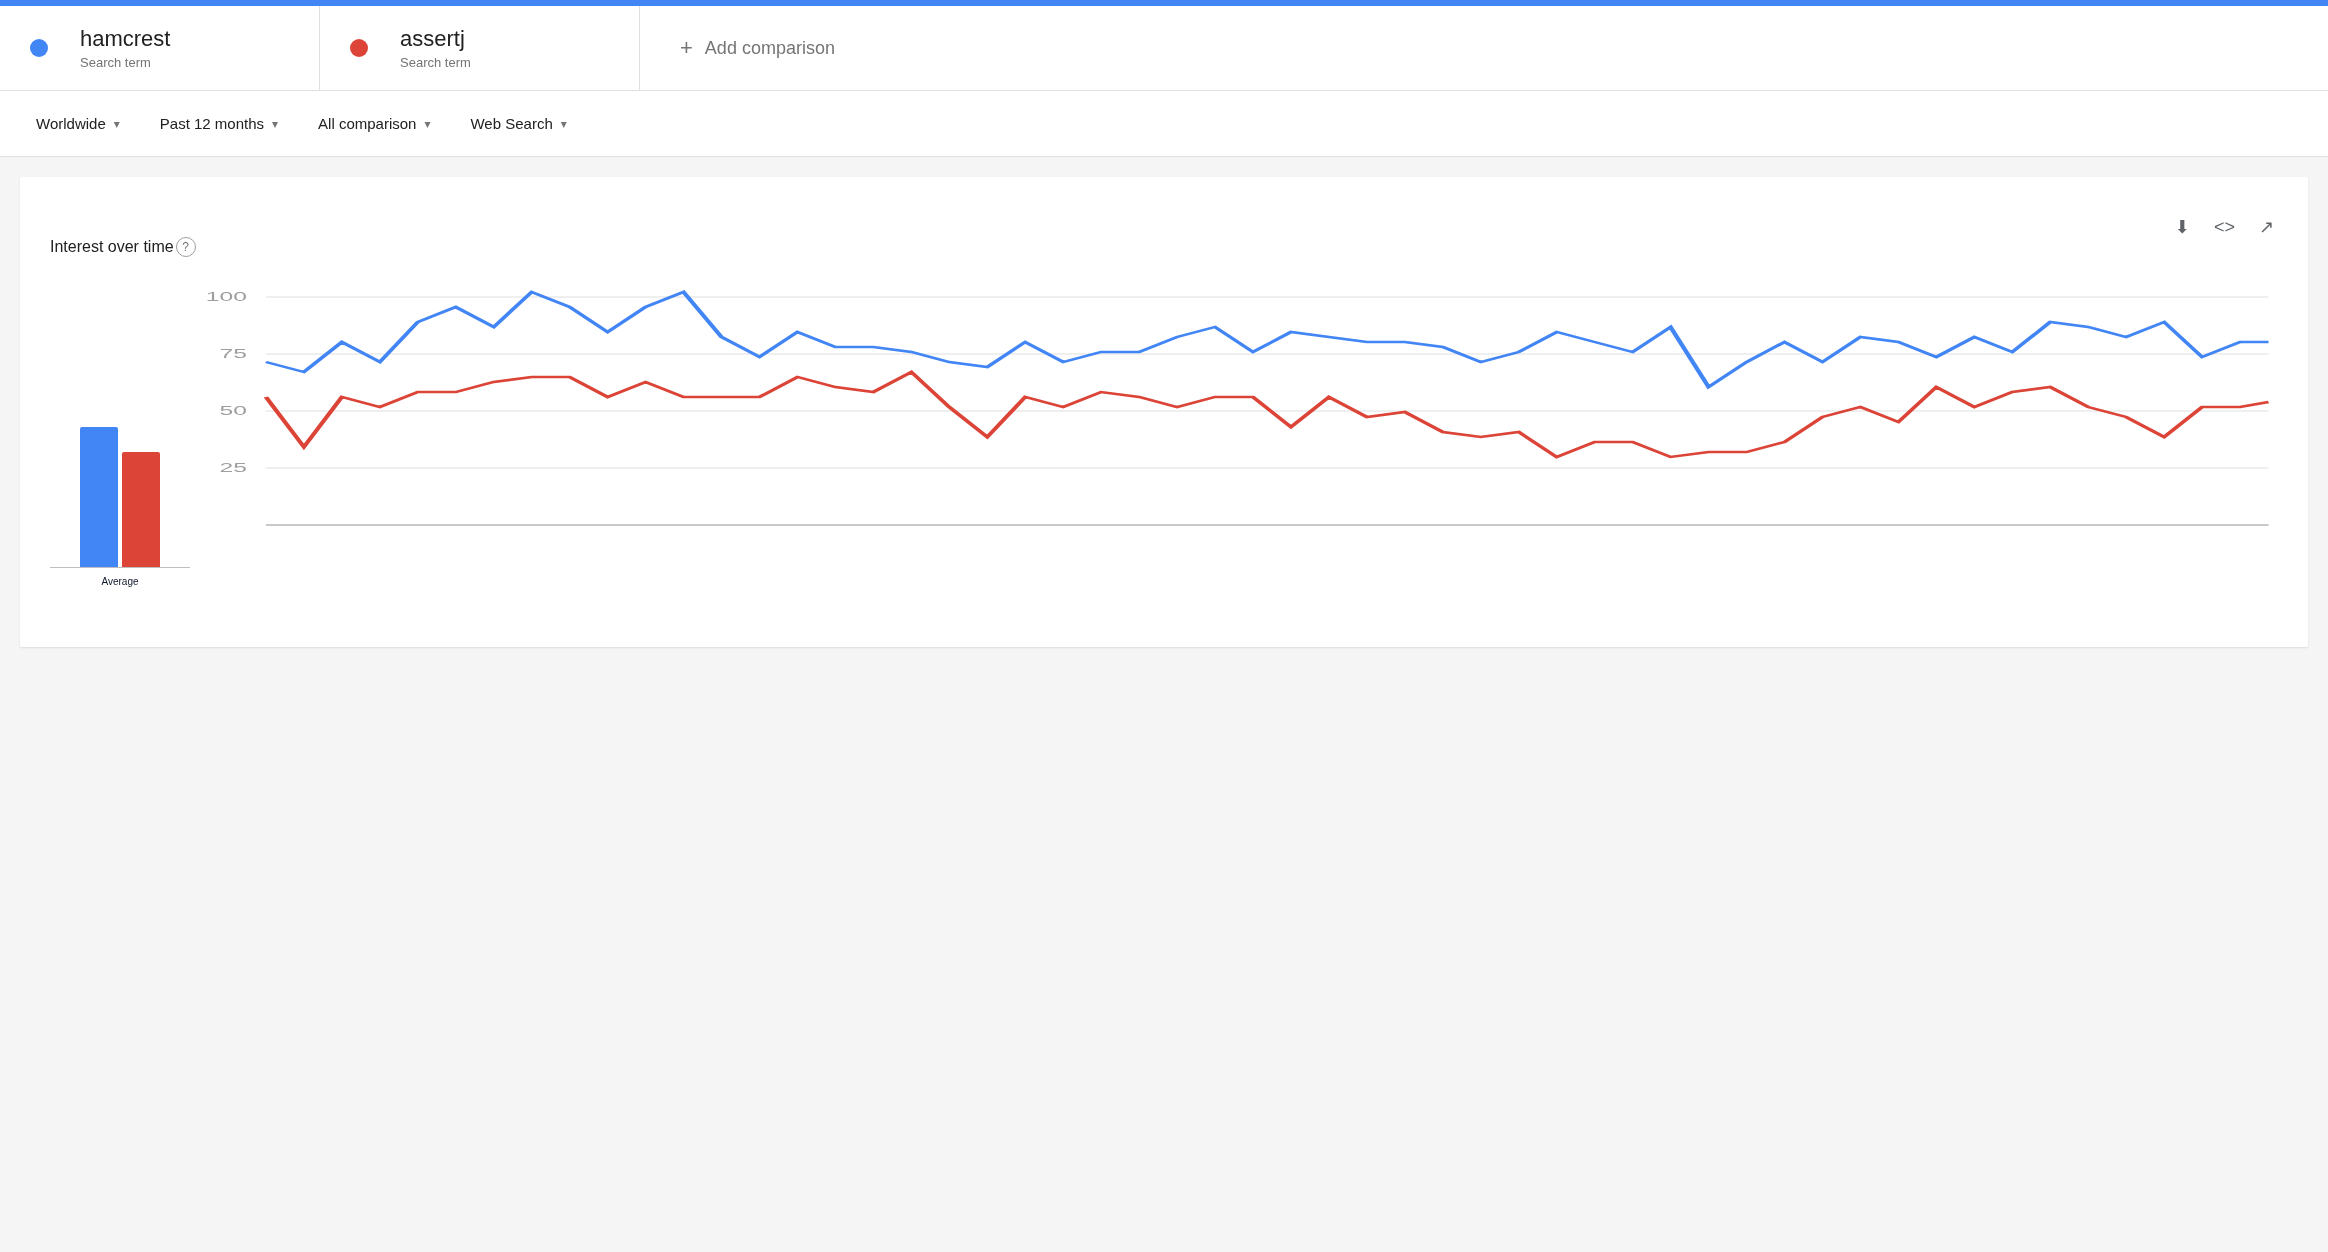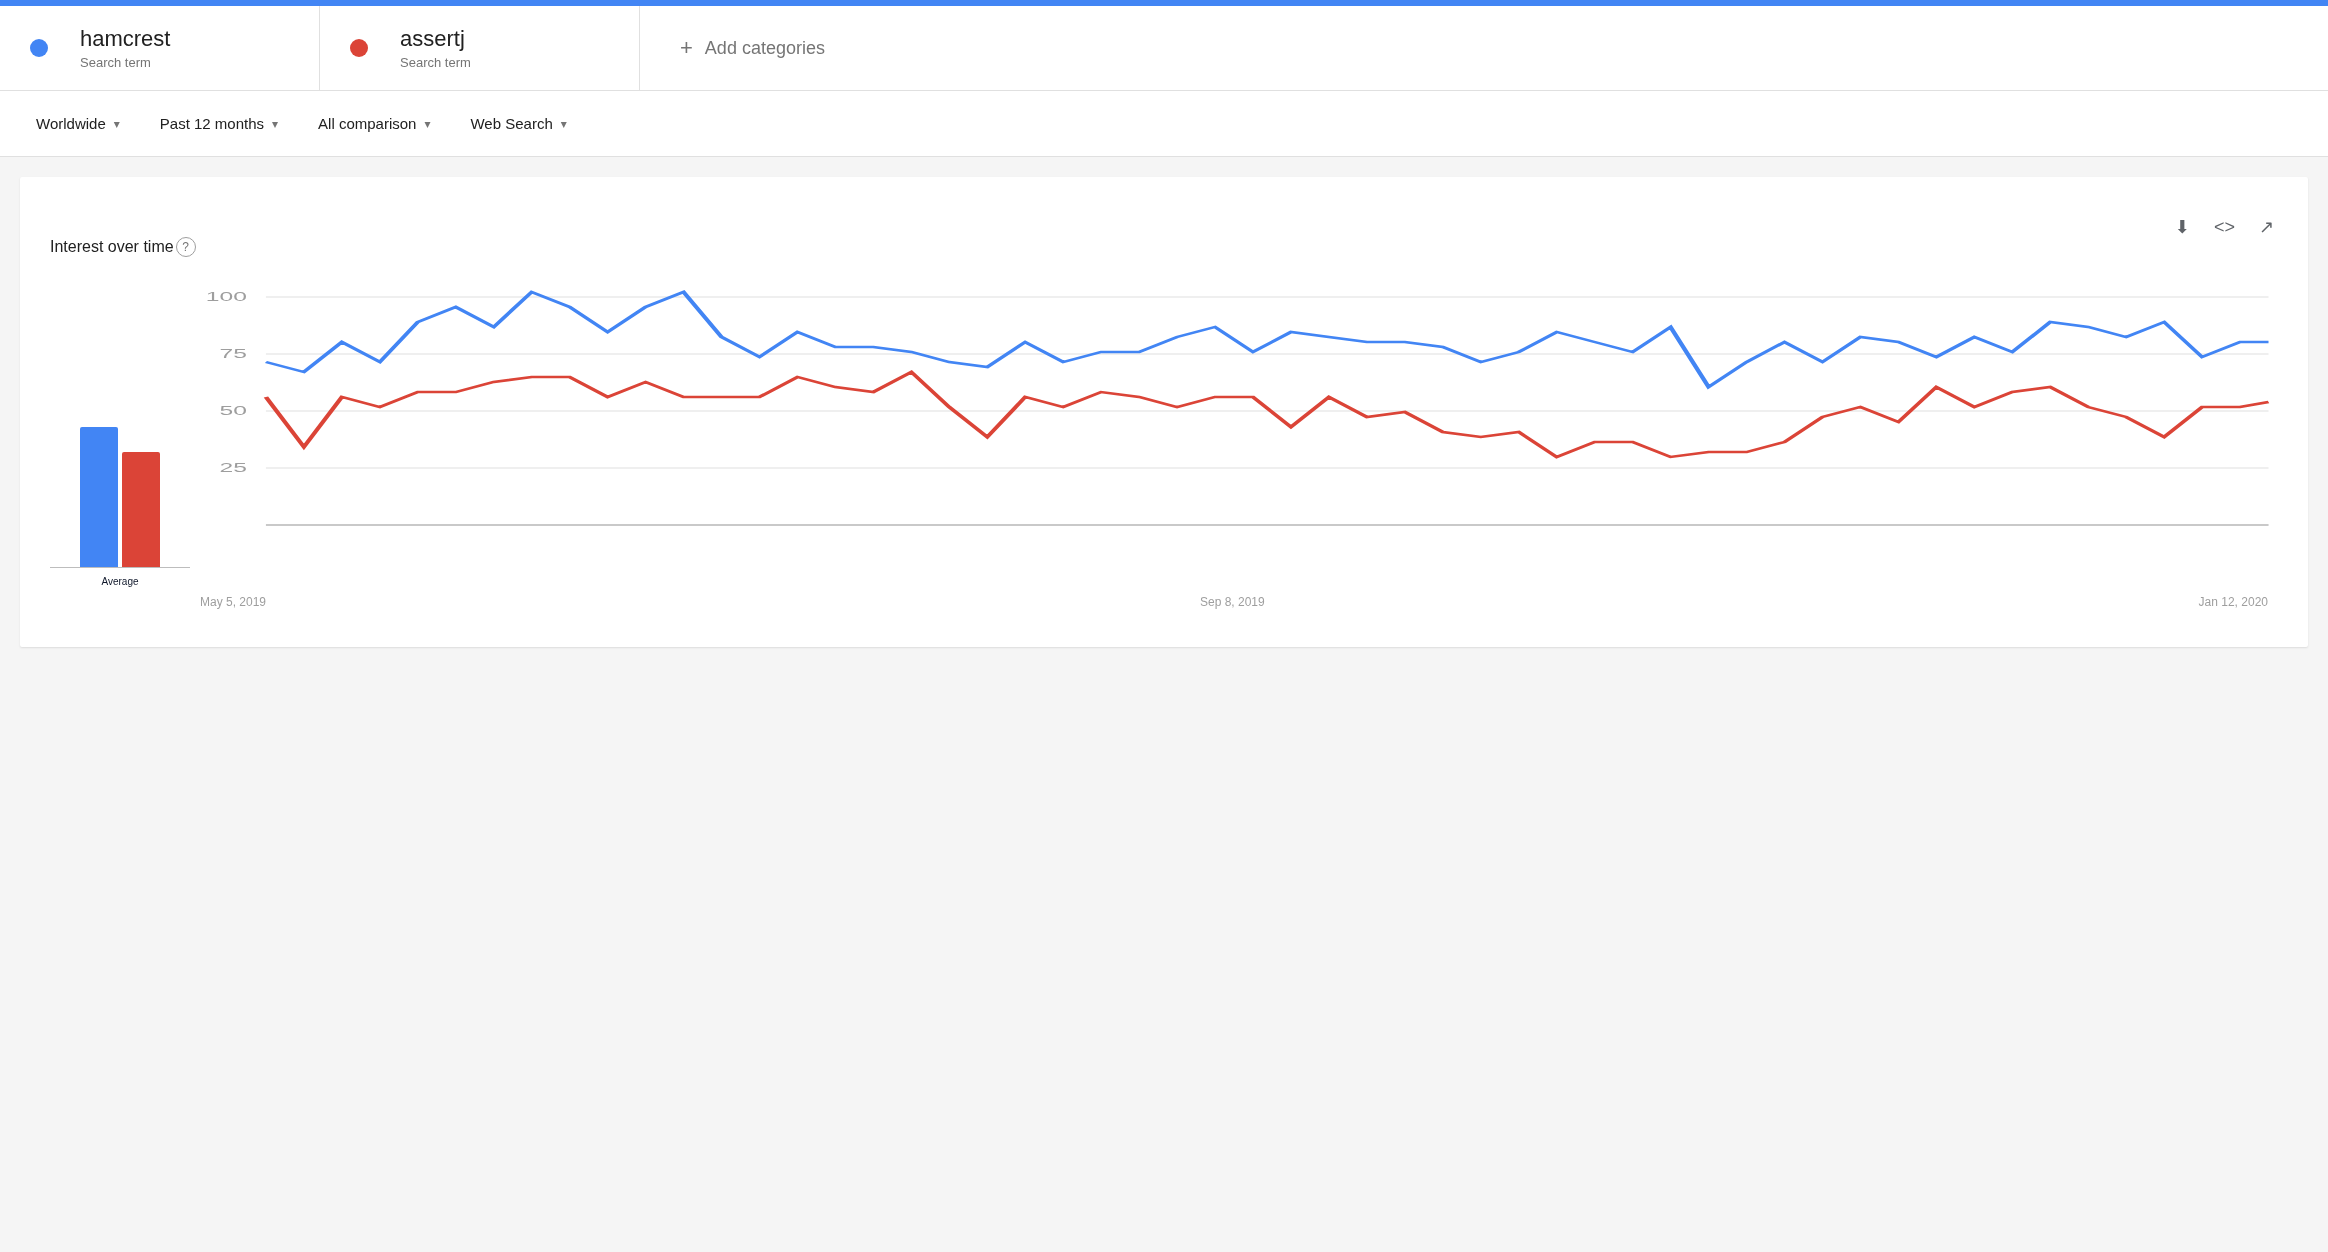--- a/index.html
+++ b/index.html
@@ -217,21 +217,21 @@
   <div class="term-item">
     <div class="dot dot-red"></div>
     <div class="term-text">
       <span class="term-name">assertj</span>
       <span class="term-label">Search term</span>
     </div>
   </div>
 
   <div class="add-comparison">
     <span class="plus-sign">+</span>
-    <span>Add categories</span>
+    <span>Add comparison</span>
   </div>
 </div>
 
 <div class="filters-bar">
   <button class="filter-btn">
     <span>Worldwide</span>
     <span class="chevron">▾</span>
   </button>
   <button class="filter-btn">
     <span>Past 12 months</span>
@@ -399,21 +399,16 @@
               1040,160
               1060,130
               1080,130
               1095,125
             "></polyline>
 
           <line x1="40" y1="248" x2="1095" y2="248" stroke="#bdbdbd" stroke-width="1.5"></line>
         </svg>
 
         
-        <div class="x-labels">
-          <span>May 5, 2019</span>
-          <span>Sep 8, 2019</span>
-          <span>Jan 12, 2020</span>
-        </div>
       </div>
     </div>
   </div>
 </div>
 
 </body></html>

